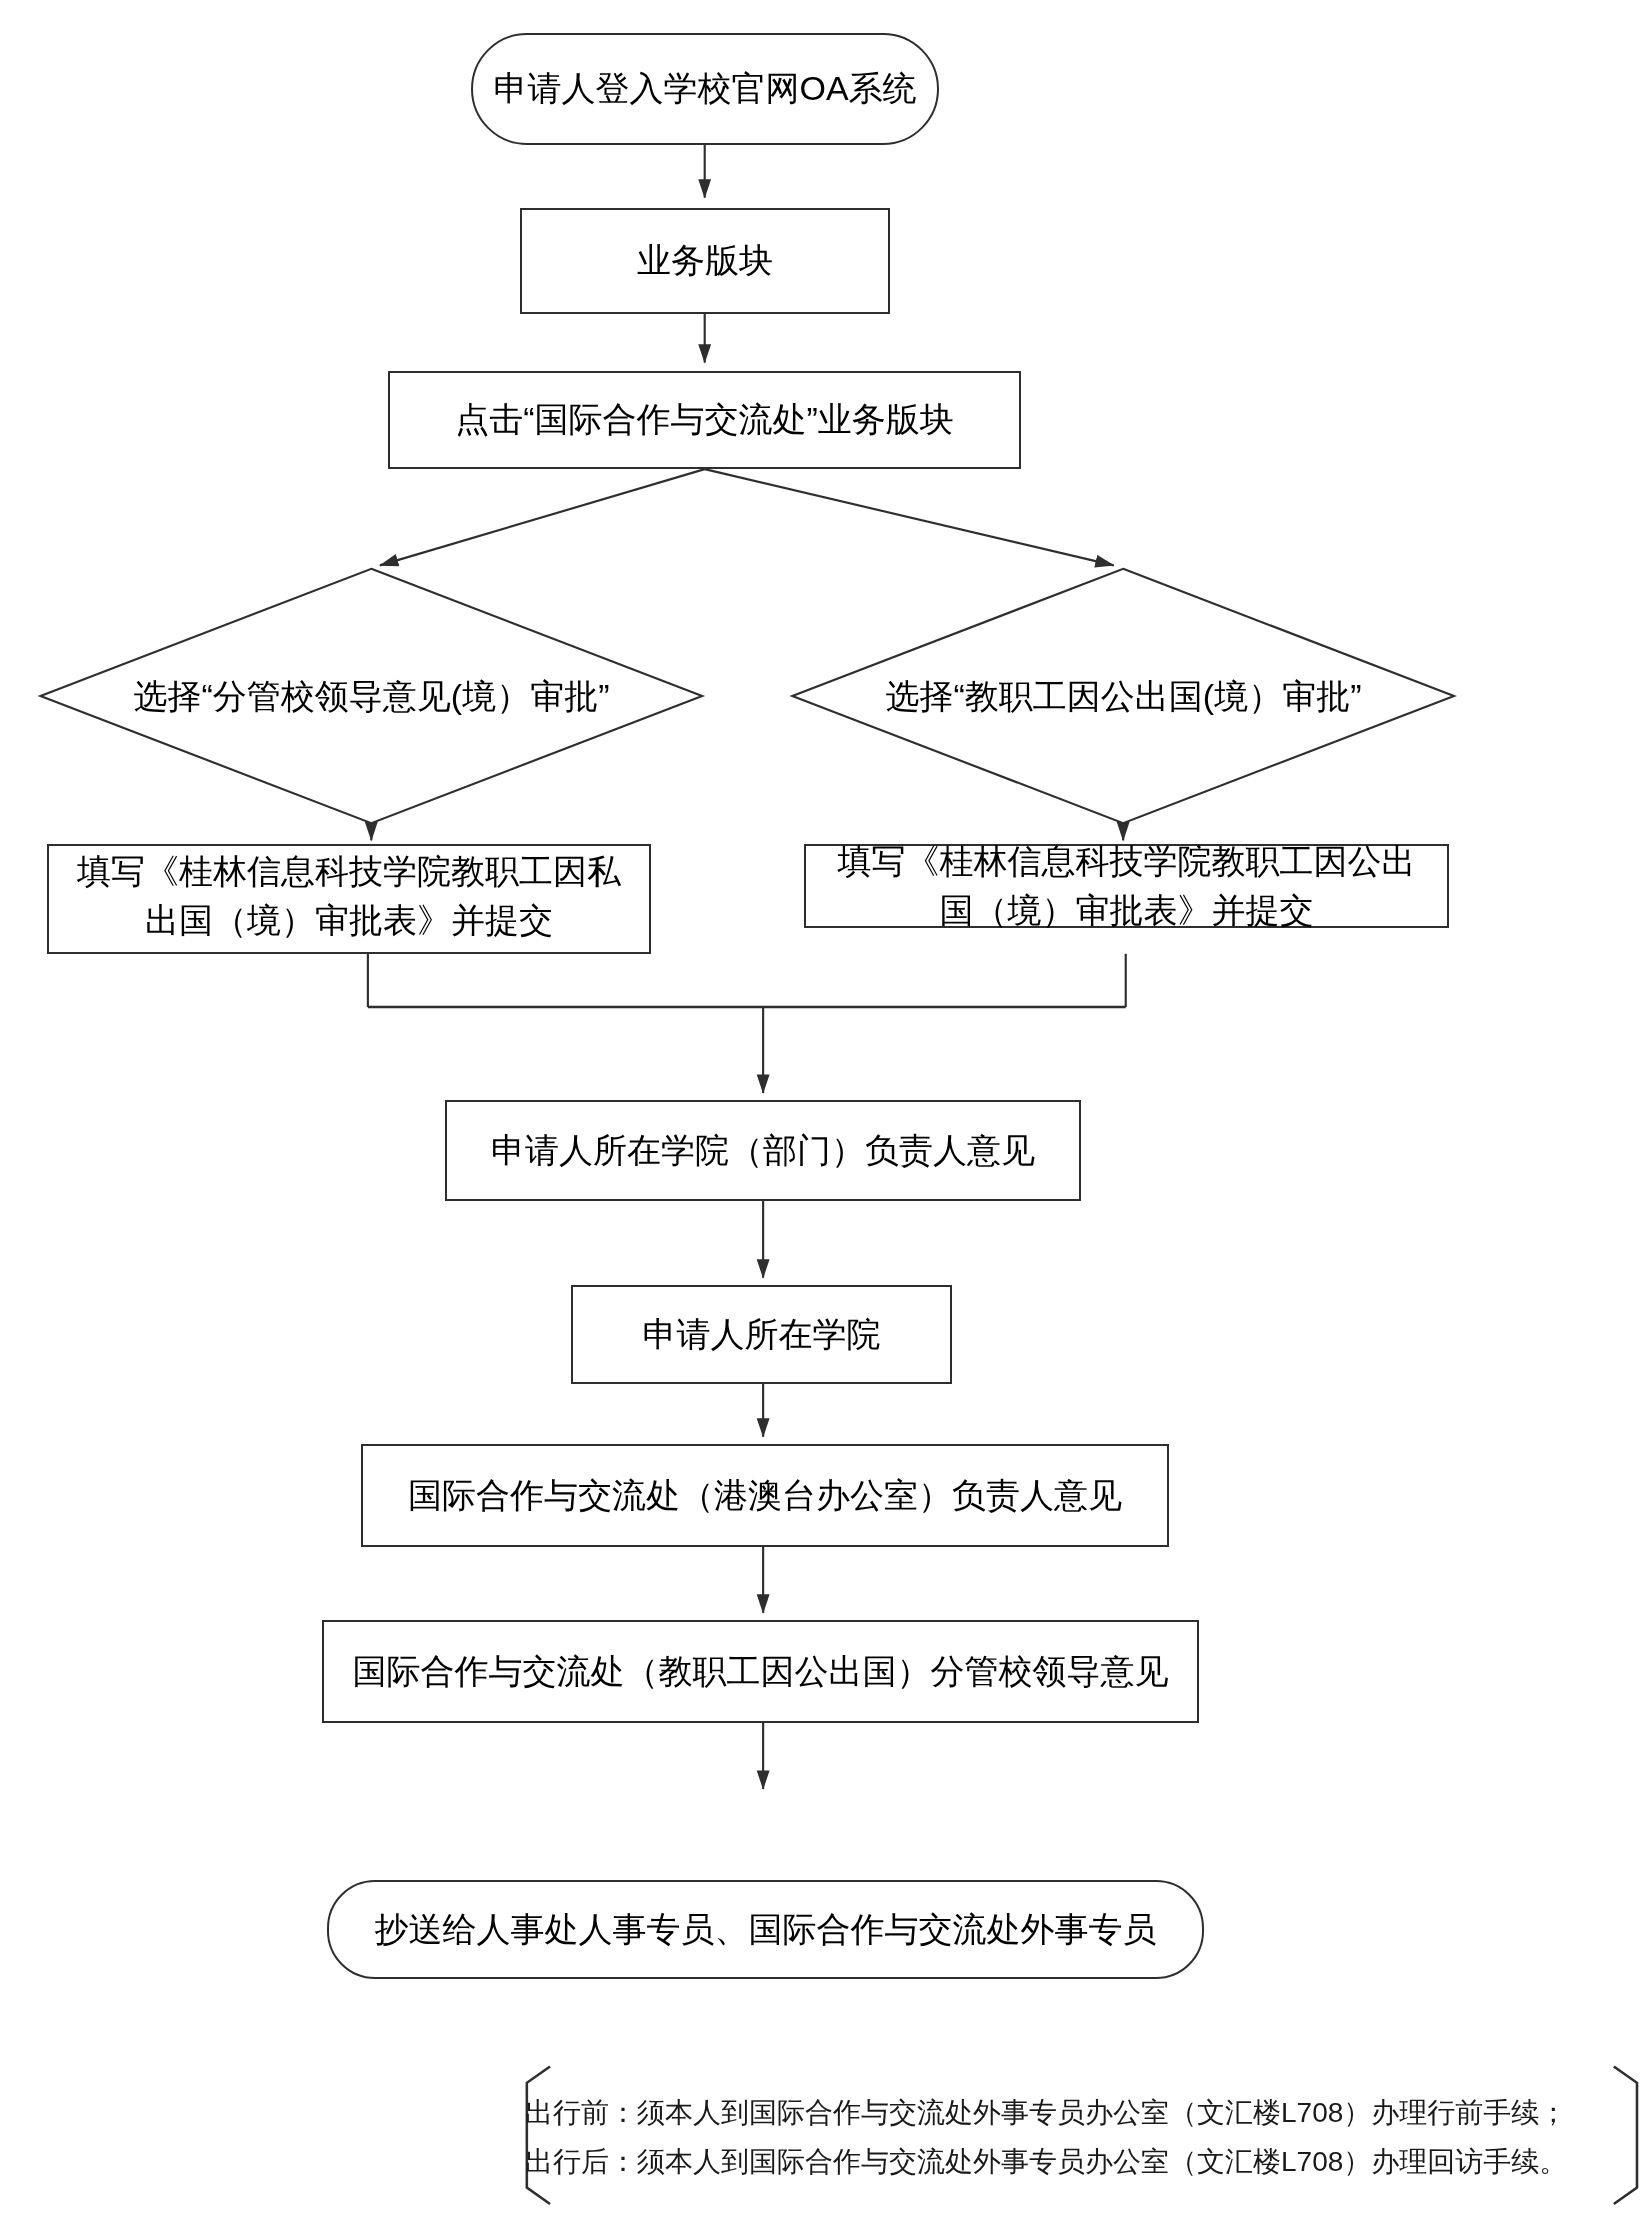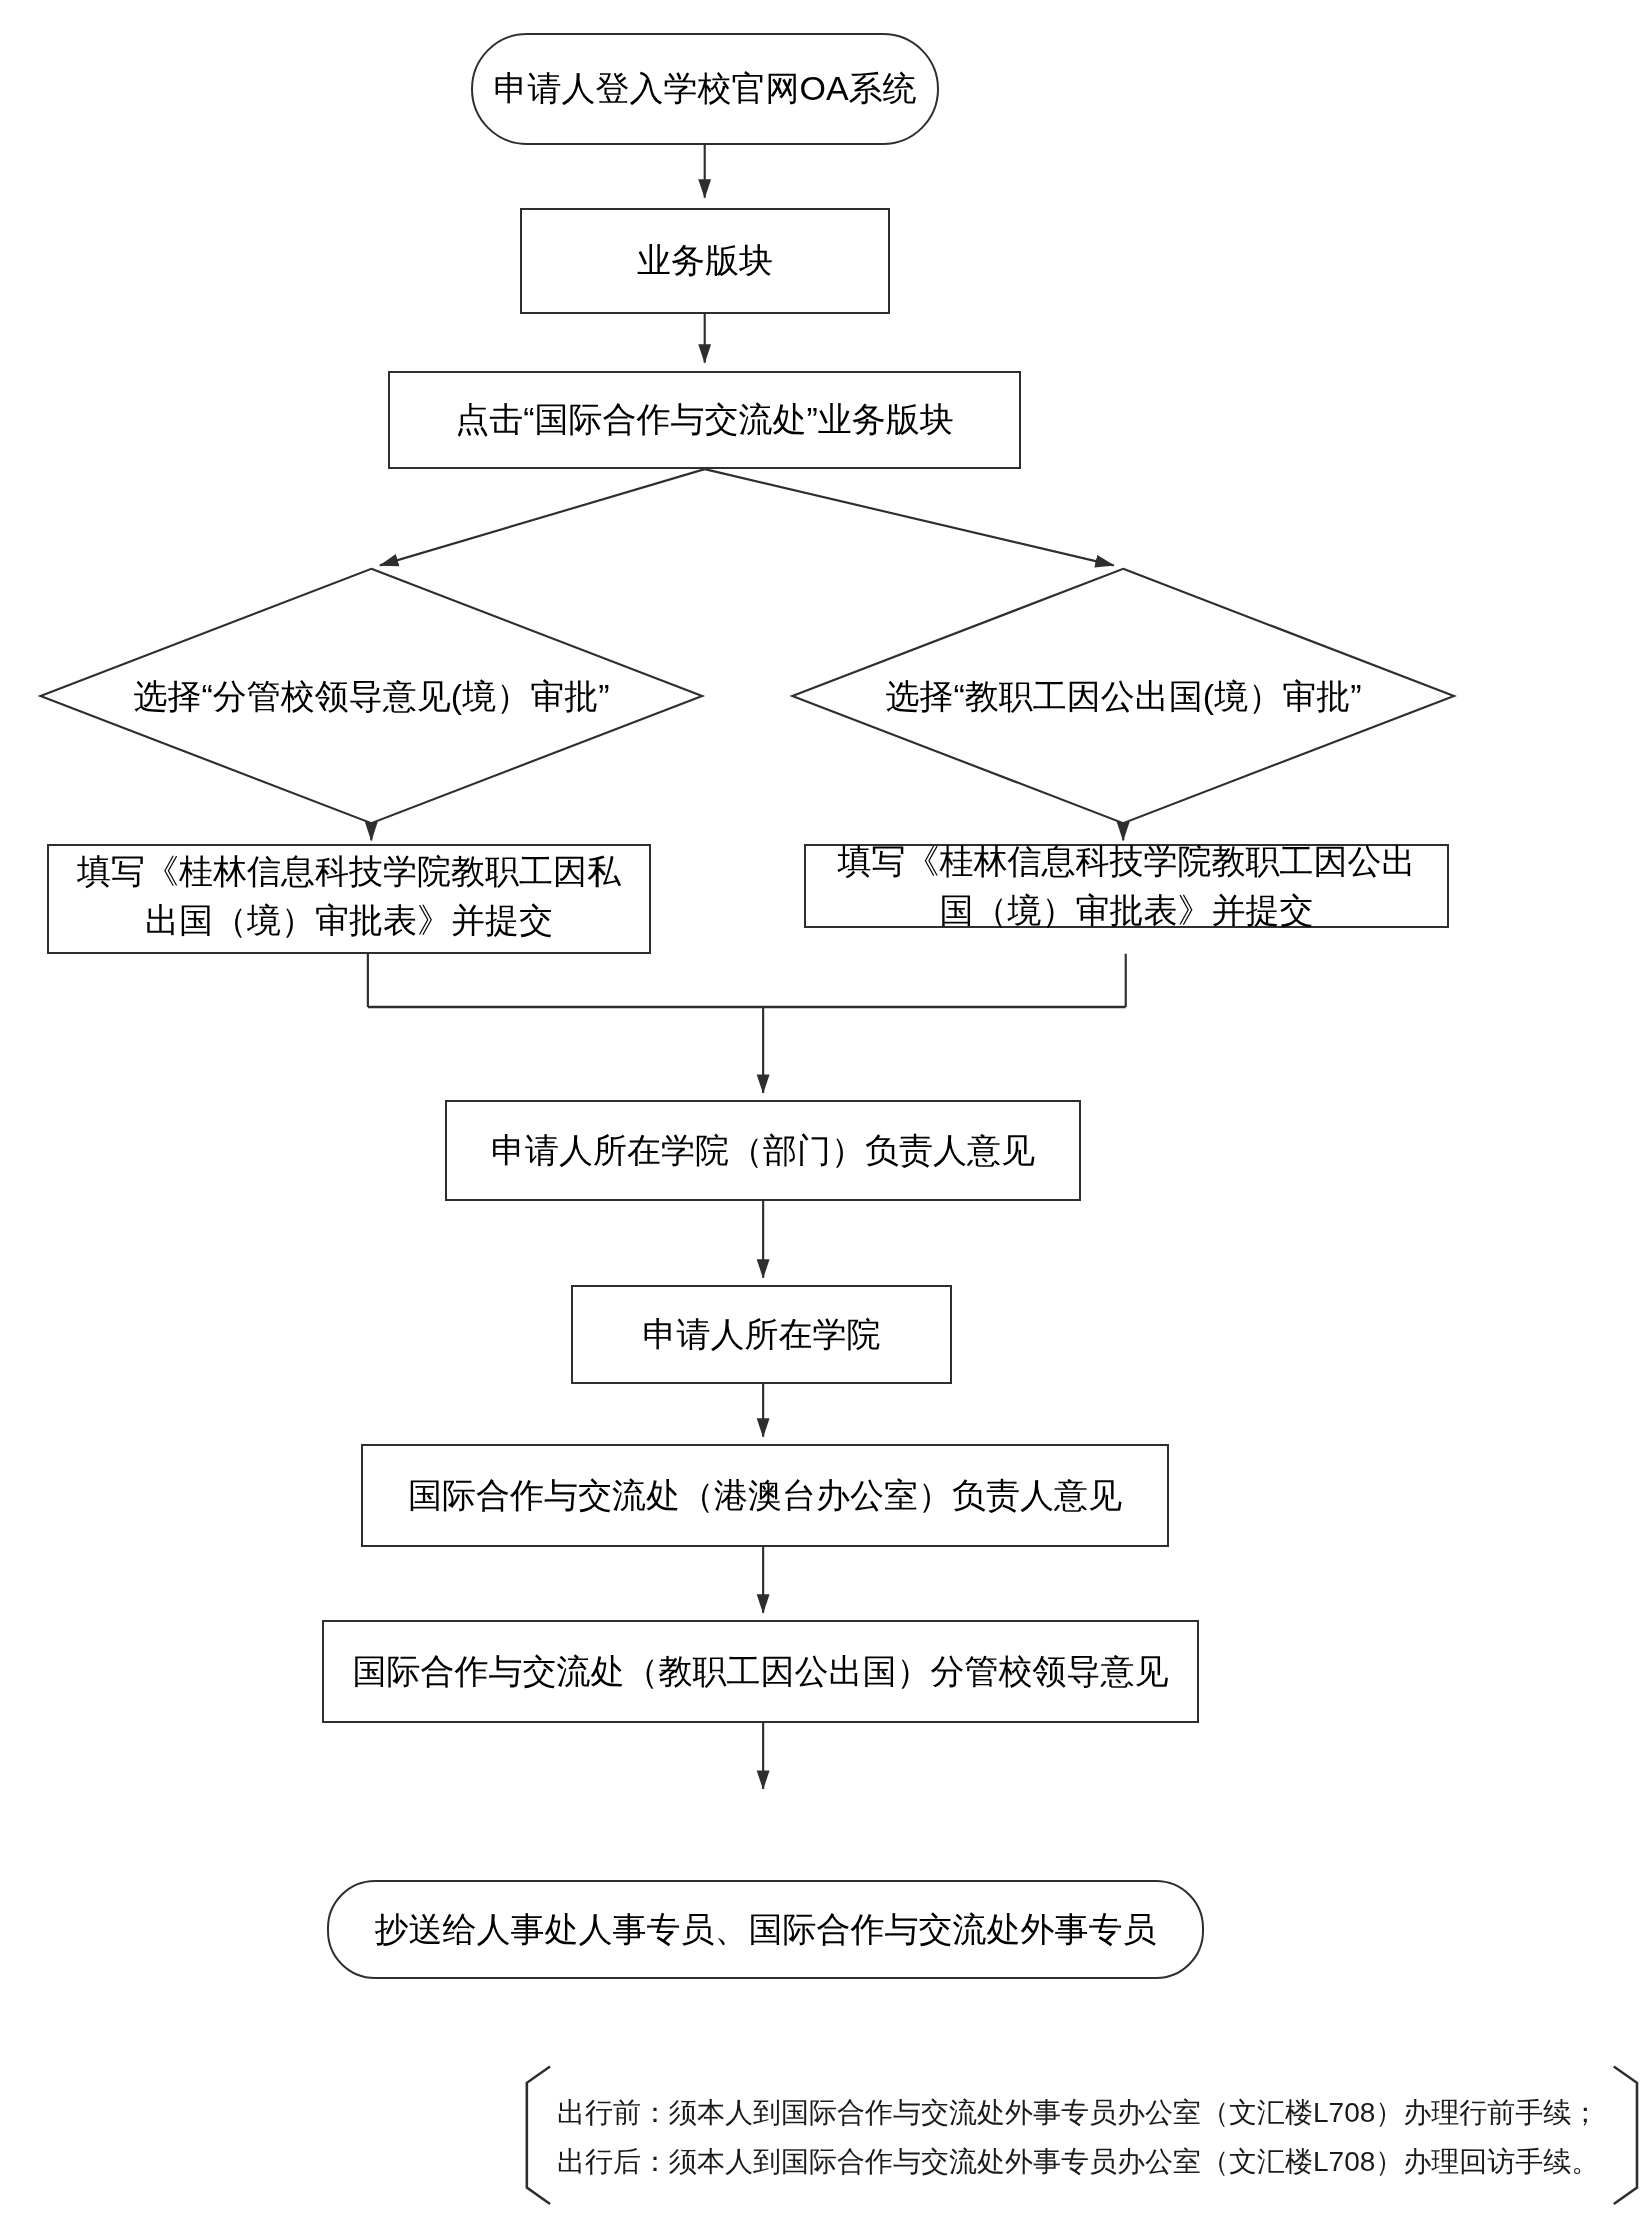--- a/index.html
+++ b/index.html
@@ -35,21 +35,21 @@
     align-items: center;
     justify-content: center;
     text-align: center;
     font-size: 34px;
     background: transparent;
     border: none;
   }
   .note {
     position: absolute;
     z-index: 1;
-    left: 557px; top: 2073px;
+    left: 525px; top: 2073px;
     width: 1053px; height: 129px;
     display: flex;
     flex-direction: column;
     justify-content: center;
     gap: 8px;
     font-size: 28px;
     line-height: 1.45;
     color: #1a1a1a;
     white-space: nowrap;
   }

